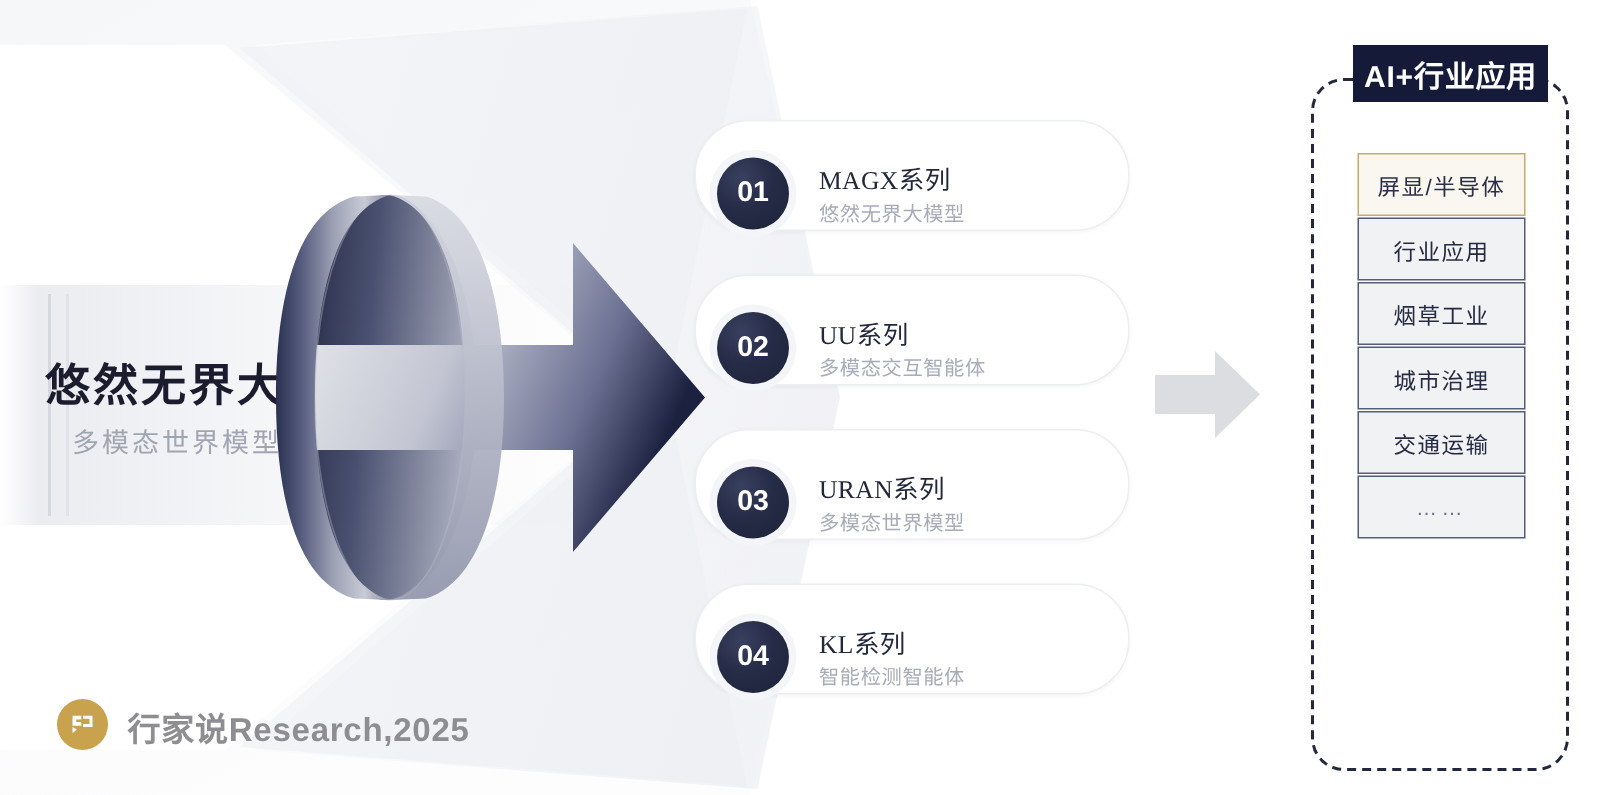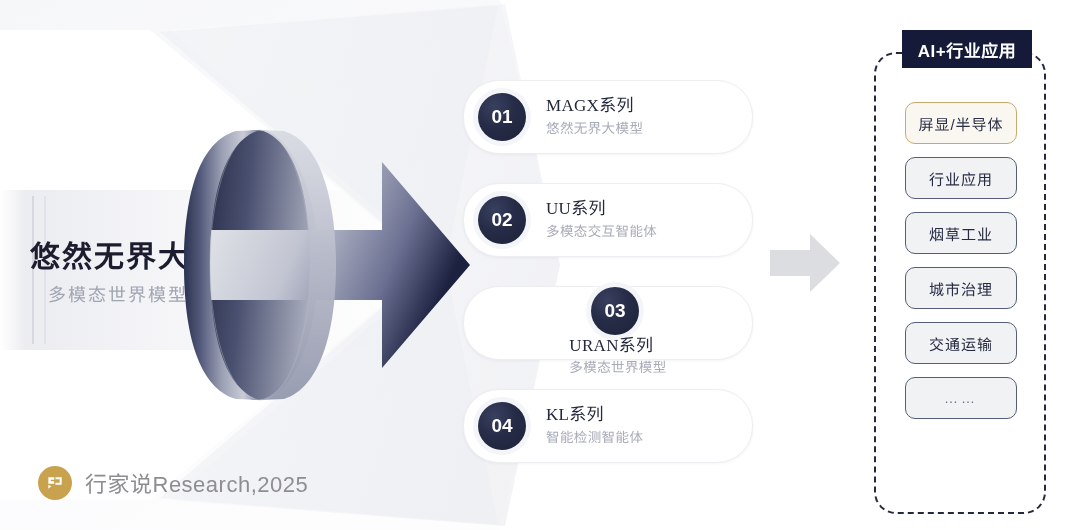--- a/index.html
+++ b/index.html
@@ -41,25 +41,25 @@
 
   
   .connector{position:absolute;left:770px;top:232px;width:70px;height:62px;}
 
   
   .pill-list{position:absolute;left:463px;top:80px;width:290px;height:385px;}
   .pill{
     position:absolute;left:0;width:288px;height:72px;
     background:#ffffff;border:1px solid #eceef2;border-radius:36px;
     box-shadow:0 1px 3px rgba(40,45,70,.05);
-    display:flex;align-items:center;
+    display:flex;align-items:flex-end;
   }
   .pill.p1{top:0;}
   .pill.p2{top:103px;}
-  .pill.p3{top:206px;flex-direction:column;}
+  .pill.p3{top:206px;}
   .pill.p4{top:309px;}
   .pill-num{
     margin-left:14px;
     width:48px;height:48px;border-radius:50%;
     background:radial-gradient(circle at 34% 28%,#39405f 0%,#262c47 45%,#1d2238 100%);
     box-shadow:0 0 0 5px #f4f5f8;
     color:#ffffff;font-size:19px;font-weight:bold;
     display:flex;align-items:center;justify-content:center;
     flex:0 0 auto;
   }
@@ -72,41 +72,41 @@
   .panel-box{
     position:absolute;inset:0;
     border:2px dashed #23283f;border-radius:22px;
     background:#ffffff;
   }
   .panel-header{
     position:absolute;left:28px;top:-22px;
     width:130px;height:38px;
     background:#141a38;
     display:flex;align-items:center;justify-content:center;
-    color:#ffffff;font-size:17px;font-weight:bold;letter-spacing:.5px;
+    color:#ffffff;font-size:20px;font-weight:bold;letter-spacing:.5px;
     white-space:nowrap;
   }
   .chips{position:absolute;left:31px;top:50px;width:110px;}
   .chip{
-    width:110px;height:40px;margin-bottom:13px;
-    border:1.6px solid #555d7a;border-radius:10px;
+    width:110px;height:40px;margin-bottom:1px;
+    border:1.6px solid #555d7a;border-radius:0;
     background:#f1f2f4;
     display:flex;align-items:center;justify-content:center;
     font-size:15px;color:#262b42;letter-spacing:1px;
     white-space:nowrap;
   }
   .chip.accent{
     border-color:#c9aa6e;background:#faf7f0;color:#2a2f45;
   }
   .chip.dots{color:#6d7386;letter-spacing:3px;font-size:14px;}
 
   
   .watermark{
     position:absolute;left:38px;top:466px;
-    display:flex;align-items:flex-start;
+    display:flex;align-items:flex-end;font-weight:bold;
   }
   .wm-logo{
     width:34px;height:34px;border-radius:50%;
     background:#c9a24e;
     display:flex;align-items:center;justify-content:center;
     flex:0 0 auto;
   }
   .wm-text{
     margin-left:13px;
     font-size:22px;color:#8e8e92;letter-spacing:.5px;white-space:nowrap;

